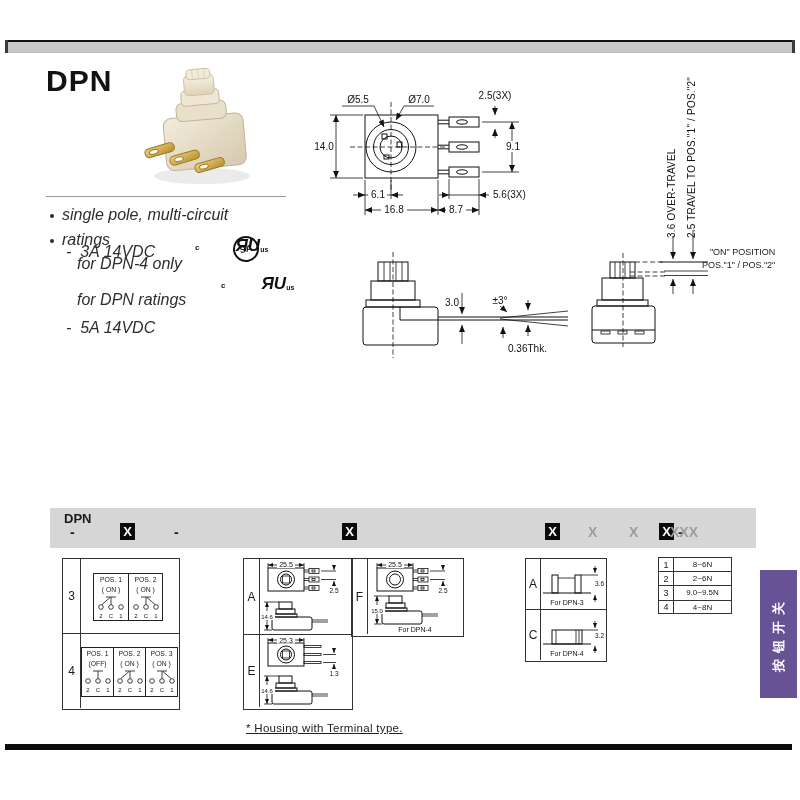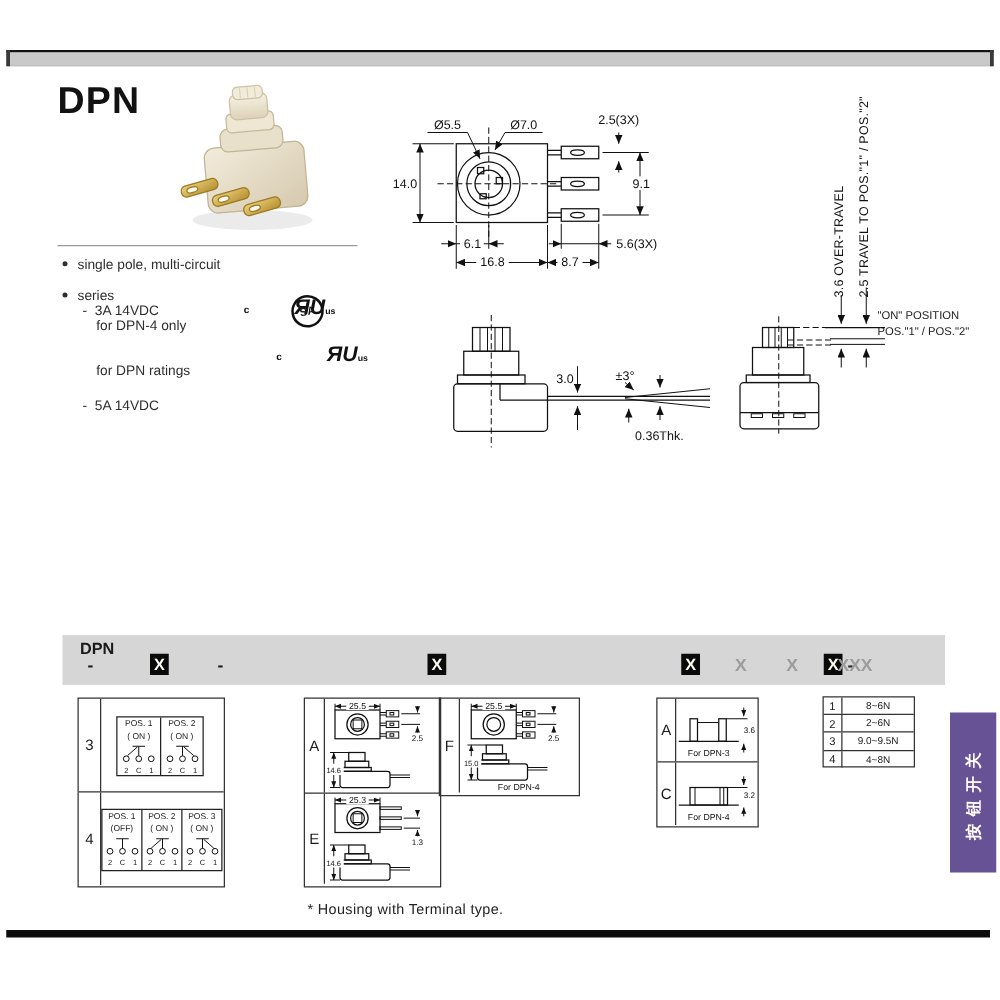--- a/index.html
+++ b/index.html
@@ -1,28 +1,28 @@
 <!DOCTYPE html>
 <html><head>
 <meta charset="utf-8">
 <style>
   html,body{margin:0;padding:0;background:#fff;}
   #page{position:relative;width:800px;height:800px;background:#fff;overflow:hidden;
         font-family:"Liberation Sans","DejaVu Sans",sans-serif;color:#1a1a1a;}
   .abs{position:absolute;}
-  .nosel{user-select:none;}
+  .nosel{user-select:none;text-align:right;}
   
   .topline{left:5px;top:40px;width:790px;height:2px;background:#111;}
   .graybar{left:5px;top:42px;width:790px;height:10px;background:#c9c9c9;border-bottom:1px solid #bdbdbd;}
   .barcap{top:40px;width:3px;height:13px;background:#3a3a3a;}
   .botbar{left:5px;top:744px;width:787px;height:6px;background:#0c0c0c;}
   
   .title{left:46px;top:64px;font-size:30px;font-weight:bold;letter-spacing:1px;color:#121212;}
   .divider{left:46px;top:196px;width:240px;height:1px;background:#9a9a9a;}
-  .bullet{font-size:11px;color:#2e2e2e;}
+  .bullet{font-size:16px;color:#2e2e2e;font-style:italic;}
   .dot{width:4px;height:4px;border-radius:50%;background:#2e2e2e;display:inline-block;margin-right:8px;vertical-align:2px;}
   .ul-mark{display:flex;align-items:flex-end;font-weight:bold;color:#111;}
   .ul-mark .c{font-size:8px;margin-bottom:1px;}
   .ul-mark .m{font-size:17px;line-height:15px;font-style:italic;margin-left:36px;}
   .ul-mark .us{font-size:7px;margin-bottom:0px;}
   .csa{width:22px;height:22px;border:2.5px solid #111;border-radius:50%;display:flex;align-items:center;justify-content:center;
        font-size:9px;font-weight:bold;transform:rotate(-12deg);}
   
   .obar{left:50px;top:508px;width:706px;height:40px;background:#d6d6d6;}
   .oprefix{left:64px;top:511px;font-size:13px;font-weight:bold;}
@@ -107,21 +107,21 @@
       <ellipse cx="53" cy="32.5" rx="4.5" ry="2.2" style="fill:#fdf9ec;stroke:#9a7a25;"></ellipse>
     </g>
   </svg>
 
   <div class="abs divider"></div>
 
   <div class="abs bullet" style="left:50px;top:206px;">
     <span class="dot"></span><span>single pole, multi-circuit</span>
   </div>
   <div class="abs bullet" style="left:50px;top:231px;">
-    <span class="dot"></span><span>series</span>
+    <span class="dot"></span><span>ratings</span>
   </div>
   <div class="abs bullet" style="left:66px;top:243px;">
     <span>-</span>&nbsp;&nbsp;<span>3A 14VDC</span>
   </div>
   <div class="abs bullet" style="left:77px;top:255px;">for DPN-4 only</div>
   <div class="abs bullet" style="left:66px;top:279px;margin-top:40px;">
     <span>-</span>&nbsp;&nbsp;<span>5A 14VDC</span>
   </div>
   <div class="abs bullet" style="left:77px;top:291px;">for DPN ratings</div>
 
@@ -582,19 +582,19 @@
     <div class="ftab-row">
       <div class="ftab-k">3</div>
       <div class="ftab-v">9.0~9.5N</div>
     </div>
     <div class="ftab-row">
       <div class="ftab-k">4</div>
       <div class="ftab-v">4~8N</div>
     </div>
   </div>
 
-  <div class="abs note" style="left:246px;top:722px;">* Housing with Terminal type.</div>
+  <div class="abs note" style="left:246px;top:722px;text-decoration:underline;">* Housing with Terminal type.</div>
 
   <div class="abs ptab">
     <div class="ptab-text">按钮开关</div>
   </div>
 
 </div>
 
 </body></html>

